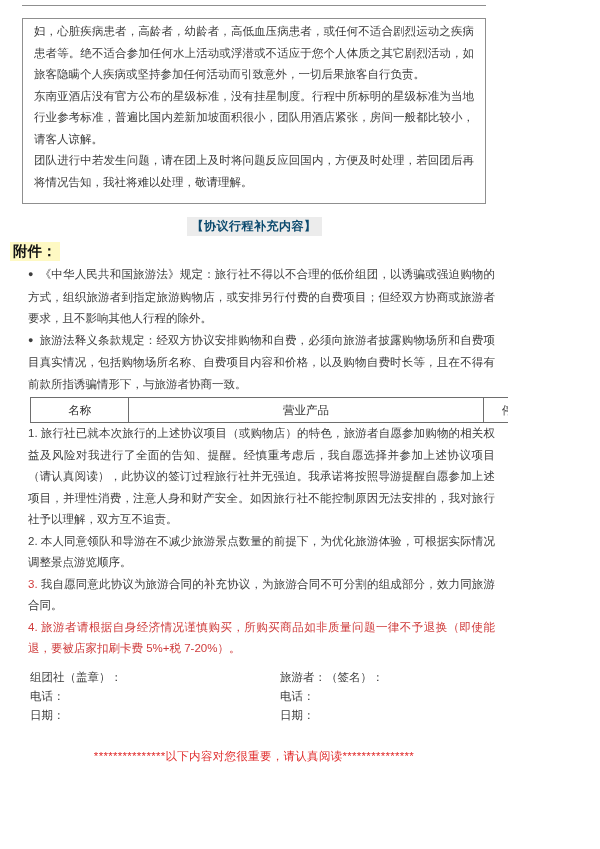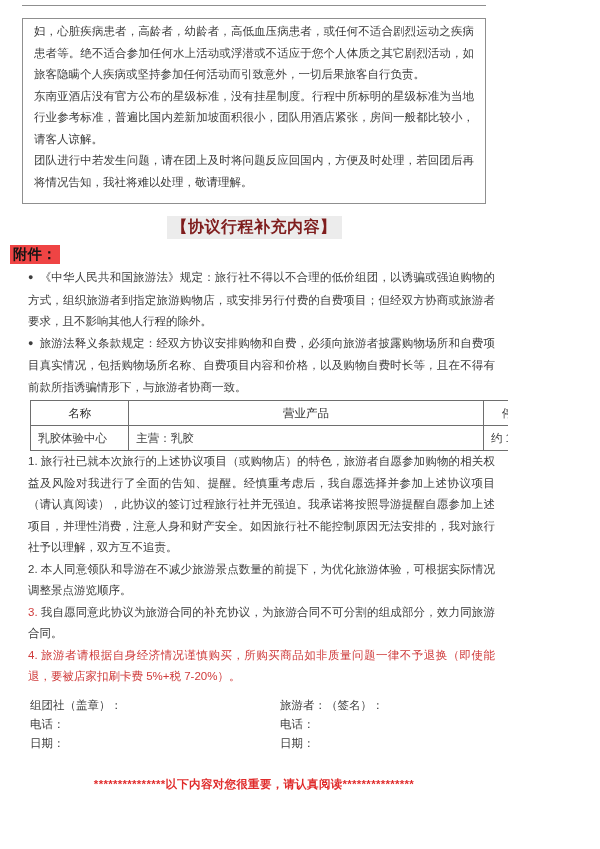--- a/index.html
+++ b/index.html
@@ -19,27 +19,27 @@
     padding:2px 11px 10px 11px;
   }
   .notice-box p {
     margin:0; font-size:11.5px; line-height:21.5px;
     text-align:justify; color:#3d3d3d;
   }
 
   .title-wrap { text-align:center; margin-top:12px; }
   .section-title {
     display:inline-block; background:#ececec;
-    color:#7f1d1d; font-weight:bold; font-size:16px;
+    color:#0c4a6e; font-weight:bold; font-size:12px;
     padding:1px 5px; letter-spacing:0.5px;
   }
 
   .attach-wrap { margin:6px 0 0 10px; }
   .attachment-label {
-    display:inline-block; background:#ef4444;
+    display:inline-block; background:#fef9c3;
     color:#141414; font-weight:bold; font-size:14.5px; padding:0 3px;
   }
 
   .mid { margin:3px 13px 0 28px; }
   .mid p.bullet, .mid p.text, .mid p.item {
     margin:0; font-size:11.5px; line-height:21.5px; text-align:justify;
   }
   .bullet .dot { font-size:9px; margin-right:6px; position:relative; top:-1px; }
 
   table.shops {
@@ -57,21 +57,21 @@
   .item .num { margin-right:3px; }
   .n-red { color:#cf3a3a; }
   .t-red { color:#cf3a3a; }
 
   .signature { display:flex; margin:8px 0 0 30px; font-size:11.5px; }
   .sig-col { display:flex; flex-direction:column; }
   .sig-col.left { width:250px; }
   .sig-col div { line-height:19px; height:19px; }
 
   .important-line {
-    text-align:center; color:#e02b2b; font-weight:bold;
+    text-align:center; color:#e02b2b; font-weight:normal;
     font-size:11.5px; margin-top:24px; letter-spacing:0.3px;
   }
 </style>
 </head>
 <body>
 
 <div class="page">
 
   <div class="top-divider"></div>
 
@@ -104,25 +104,20 @@
           <col class="col-time">
         </colgroup>
       <thead>
         <tr>
           <th>名称</th>
           <th>营业产品</th>
           <th>停留时间</th>
         </tr>
       </thead>
       <tbody>
-        <tr>
-          <td>乳胶体验中心</td>
-          <td>主营：乳胶</td>
-          <td>约 180 分钟</td>
-        </tr>
       </tbody>
     </table>
 
 
     <p class="item">
       <span class="num">1.</span><span>旅行社已就本次旅行的上述协议项目（或购物店）的特色，旅游者自愿参加购物的相关权益及风险对我进行了全面的告知、提醒。经慎重考虑后，我自愿选择并参加上述协议项目（请认真阅读），此协议的签订过程旅行社并无强迫。我承诺将按照导游提醒自愿参加上述项目，并理性消费，注意人身和财产安全。如因旅行社不能控制原因无法安排的，我对旅行社予以理解，双方互不追责。</span>
     </p>
     <p class="item">
       <span class="num">2.</span><span>本人同意领队和导游在不减少旅游景点数量的前提下，为优化旅游体验，可根据实际情况调整景点游览顺序。</span>
     </p>

